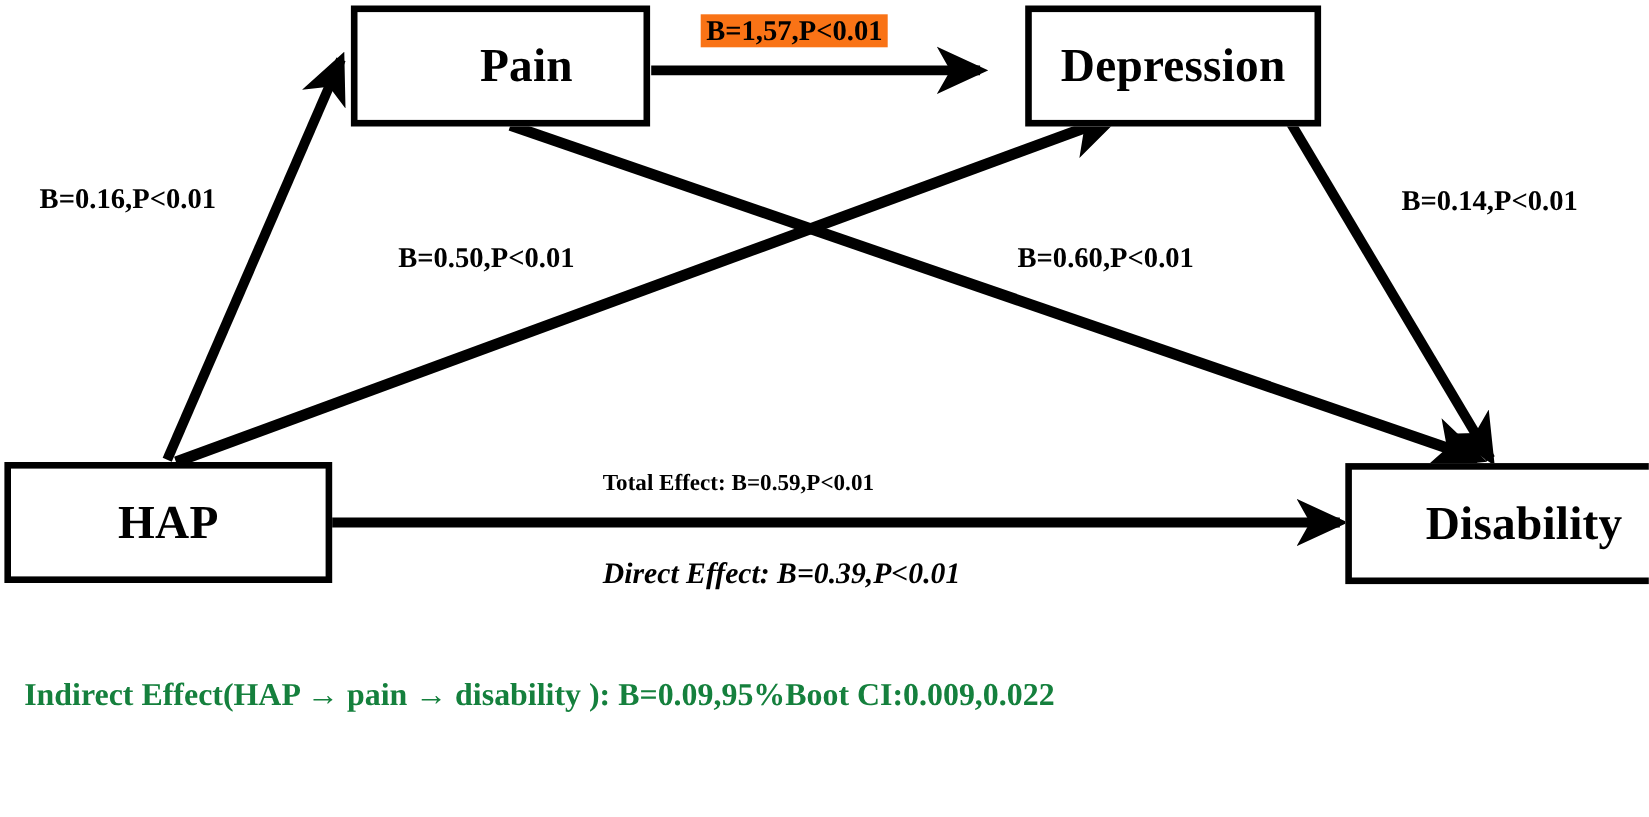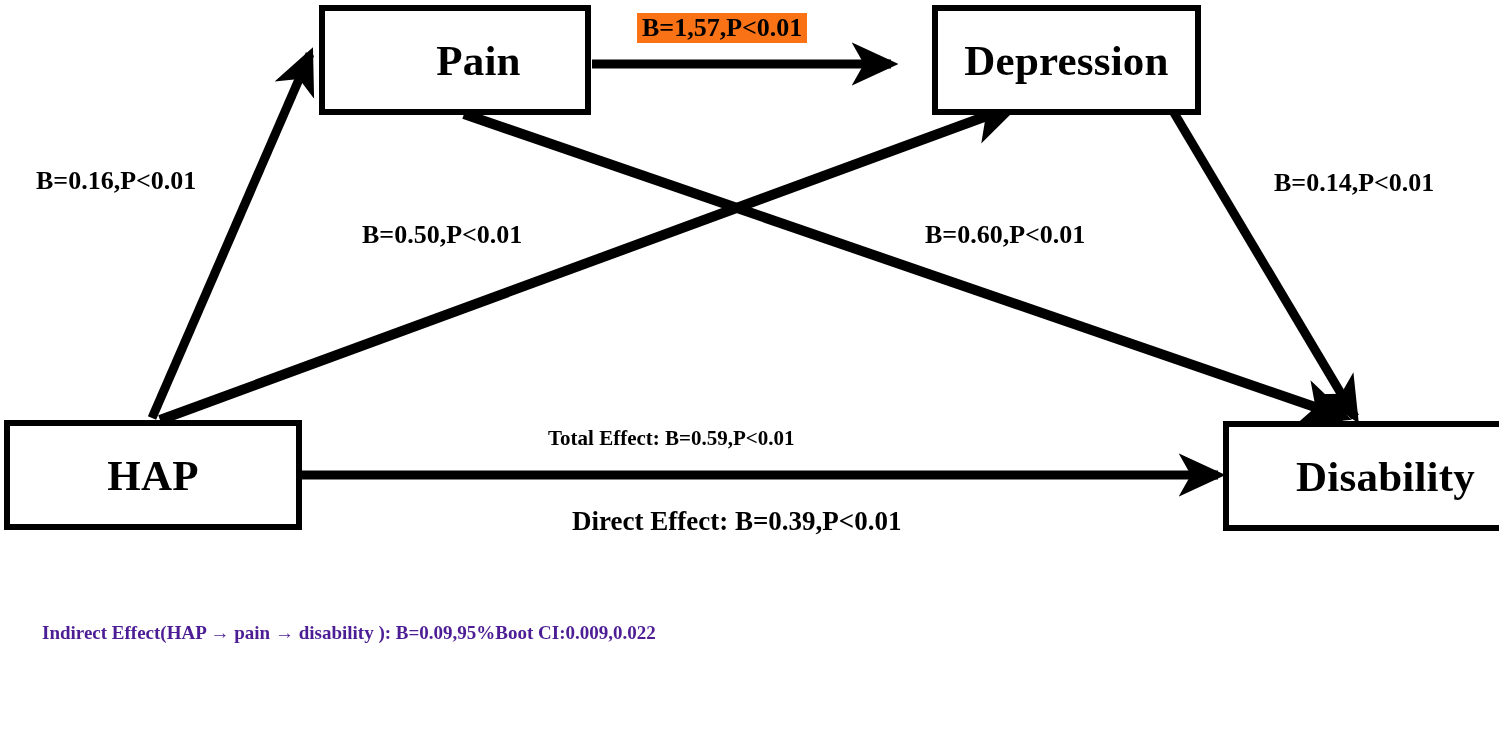--- a/index.html
+++ b/index.html
@@ -75,42 +75,42 @@
   #lbl-dep-dis    { left: 1254px; top: 170px; margin-left: 20px; }
   #lbl-hap-dis-i  { left: 362px;  top: 222px; }
   #lbl-hap-dep    { left: 925px;  top: 222px; }
 
   #lbl-total {
     left: 548px;
     top: 428px;
     font-size: 21px;
   }
   #lbl-direct {
-    left: 572px;
+    left: 548px;
     top: 508px;
     font-size: 27px;
+    font-style: italic;
   }
 
   
   #footer {
     position: absolute;
     left: 22px;
     top: 612px;
     width: 1460px;
     z-index: 8;
   }
   .footer-line {
     font-family: "Liberation Serif", "DejaVu Serif", serif;
     font-weight: bold;
-    font-size: 19px;
-    color: #4c1d95;
+    font-size: 29px;
+    color: #15803d;
     line-height: 41px;
     white-space: nowrap;
     letter-spacing: 0px;
-    margin-left: 20px;
   }
 </style>
 </head>
 <body>
 
 <div id="canvas">
 
   <svg id="arrow-layer" viewBox="0 0 1499 743">
     <defs>
       <marker id="ahead" viewBox="0 0 10 10" refX="8.4" refY="5" markerWidth="5.2" markerHeight="5.2" orient="auto-start-reverse" markerUnits="strokeWidth">

